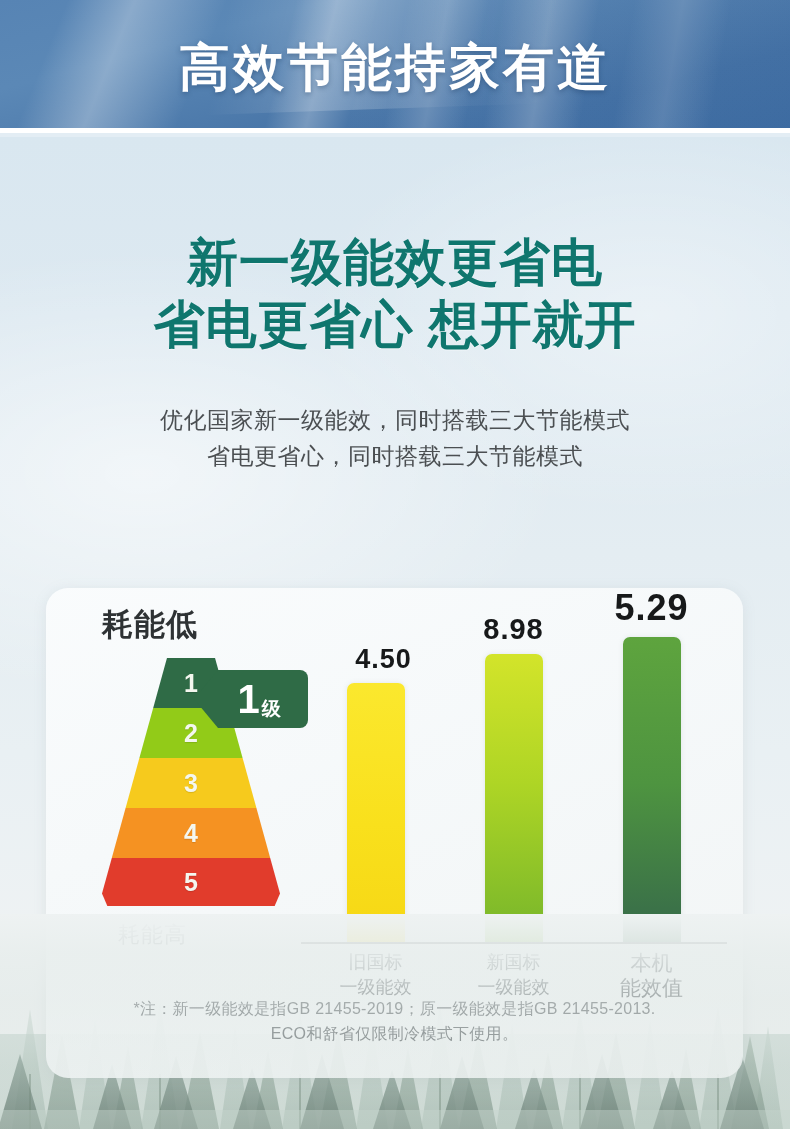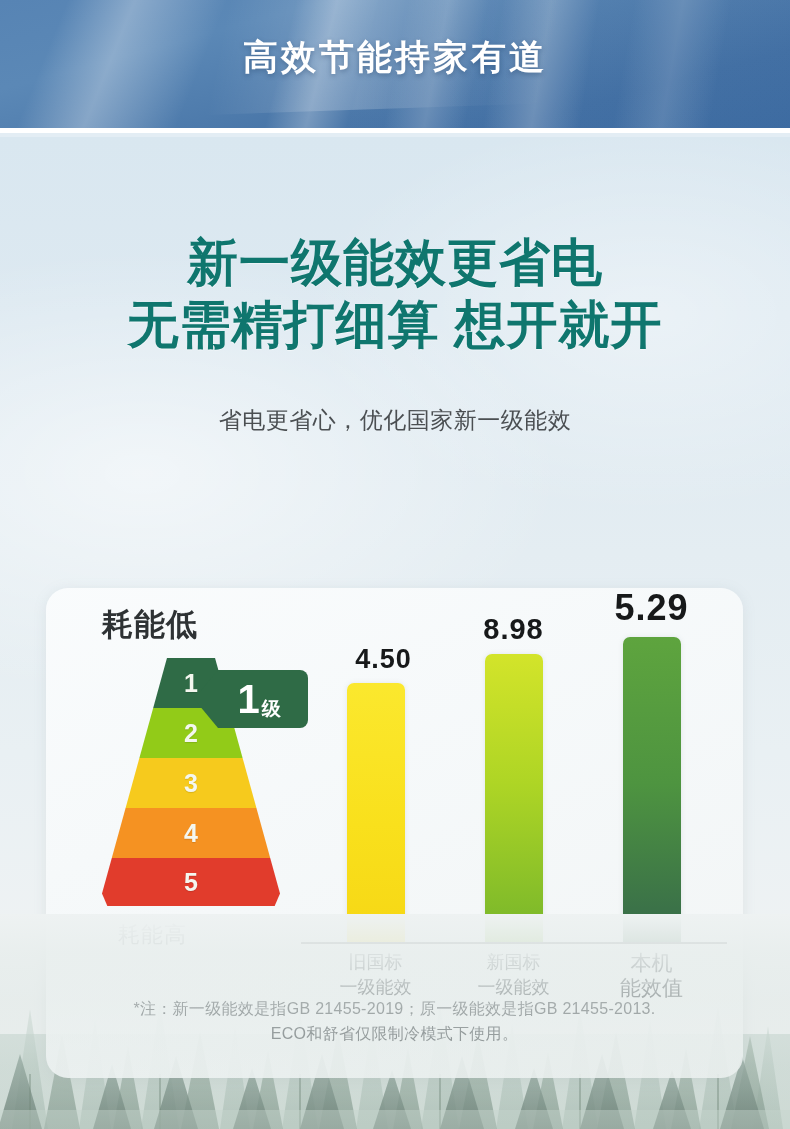--- a/index.html
+++ b/index.html
@@ -73,21 +73,21 @@
     left: -10%; top: -40%;
     width: 130%; height: 120%;
     background: linear-gradient(103deg, rgba(255,255,255,0) 30%, rgba(255,255,255,0.22) 44%, rgba(255,255,255,0.05) 52%, rgba(255,255,255,0) 62%);
     transform: rotate(-2deg);
   }
   .banner-title {
     position: absolute;
     left: 0; top: 34px;
     width: 790px;
     text-align: center;
-    font-size: 35px;
+    font-size: 51px;
     font-weight: bold;
     letter-spacing: 3px;
     color: #ffffff;
     text-shadow: 0 2px 5px rgba(20,50,85,0.35);
   }
 
   
   .hero {
     position: absolute;
     left: 0; top: 232px;
@@ -354,24 +354,25 @@
     <div class="haze"></div>
   </div>
 
   <div class="banner">
     <div class="banner-sheen"></div>
     <div class="banner-title">高效节能持家有道</div>
   </div>
 
   <div class="hero">
     <div class="hero-line">新一级能效更省电</div>
-    <div class="hero-line">无需精打细算 想开就开</div>
+    <div class="hero-line">省电更省心 想开就开</div>
   </div>
   <div class="hero-sub">
-    <div>省电更省心，优化国家新一级能效</div>
+    <div>优化国家新一级能效，同时搭载三大节能模式</div>
+    <div>省电更省心，同时搭载三大节能模式</div>
   </div>
 
   <div class="card">
 
     <div class="pyramid-block">
       <div class="pyramid-title">耗能低</div>
 
       <div class="pyramid">
         <div class="pyramid-clip">
           <div class="plevel l1" style="background: rgb(47, 107, 70);">1</div>

